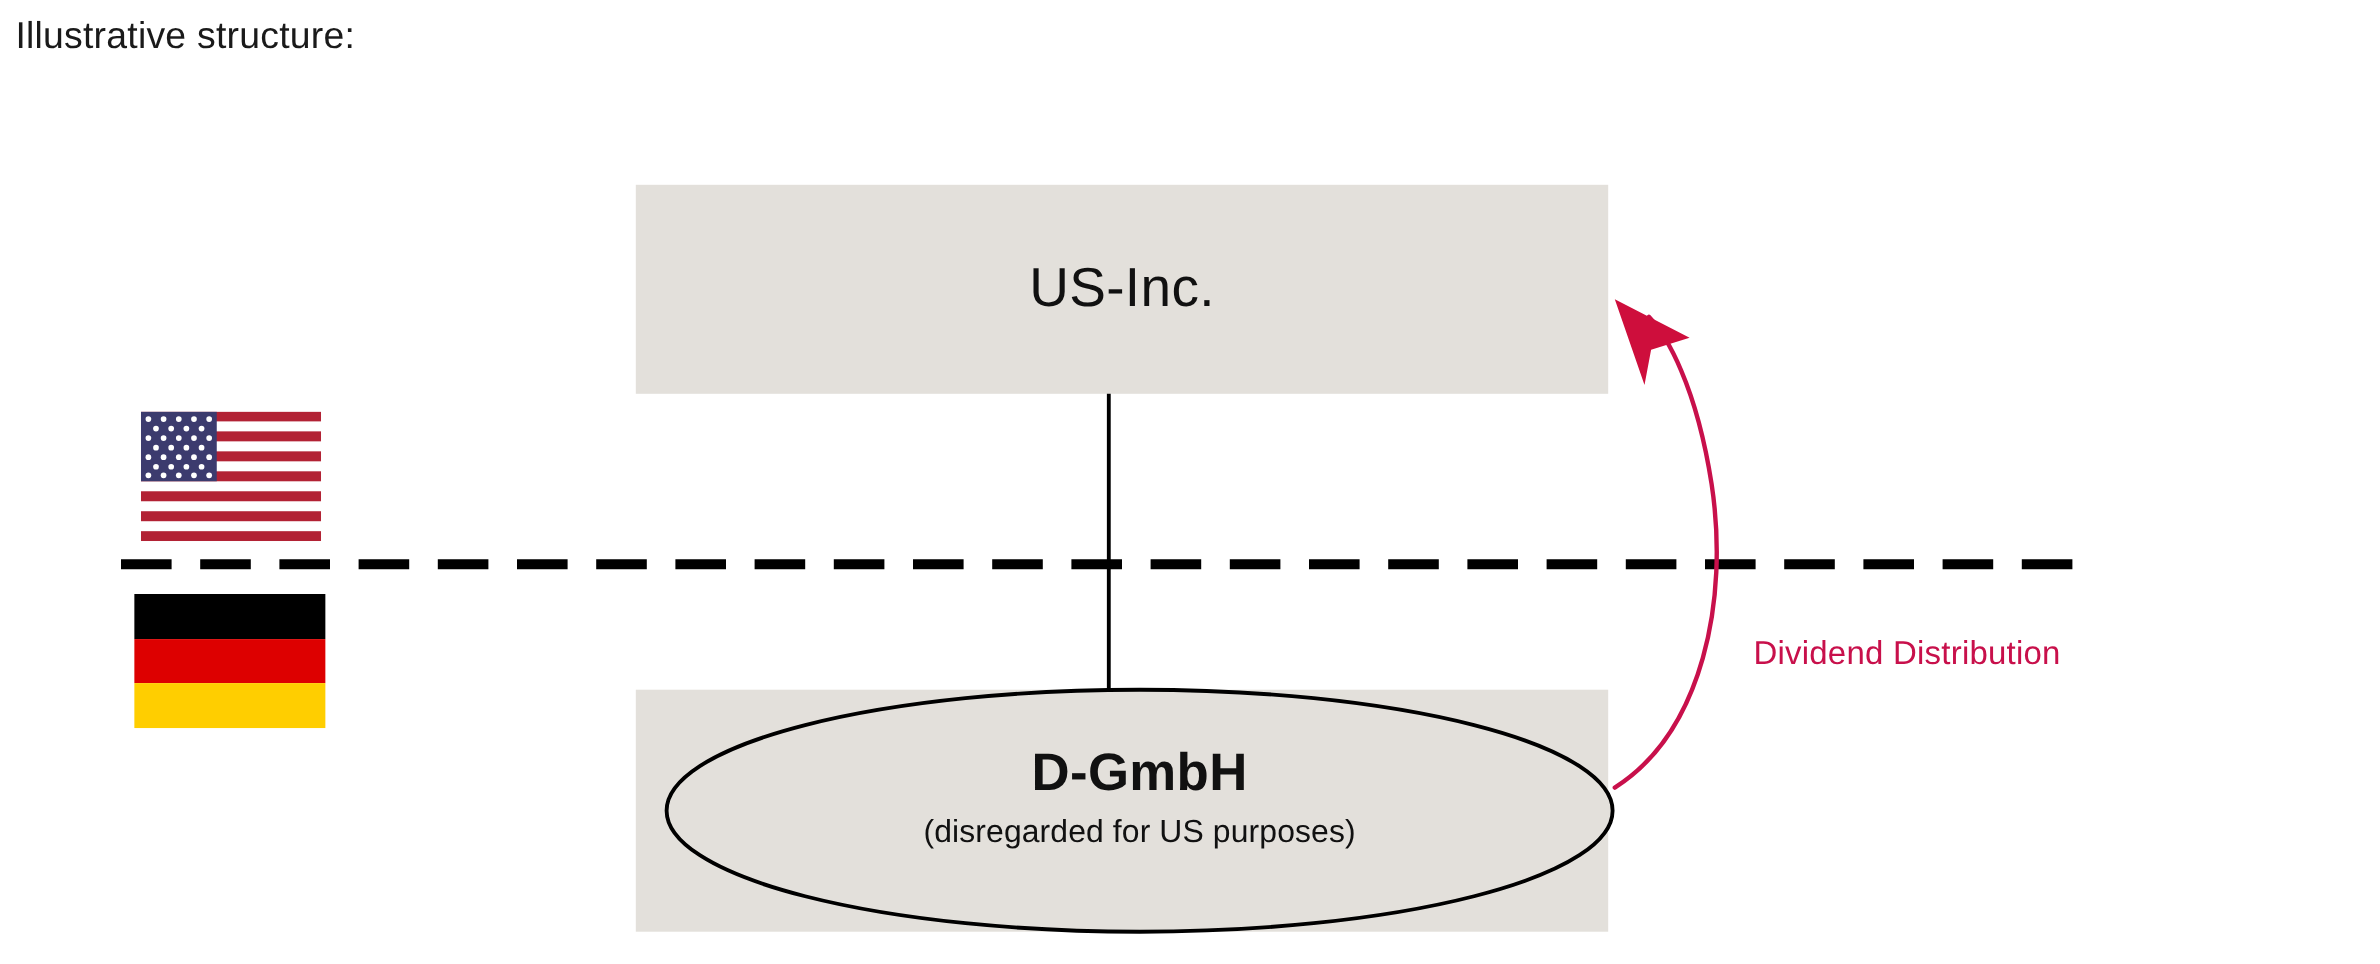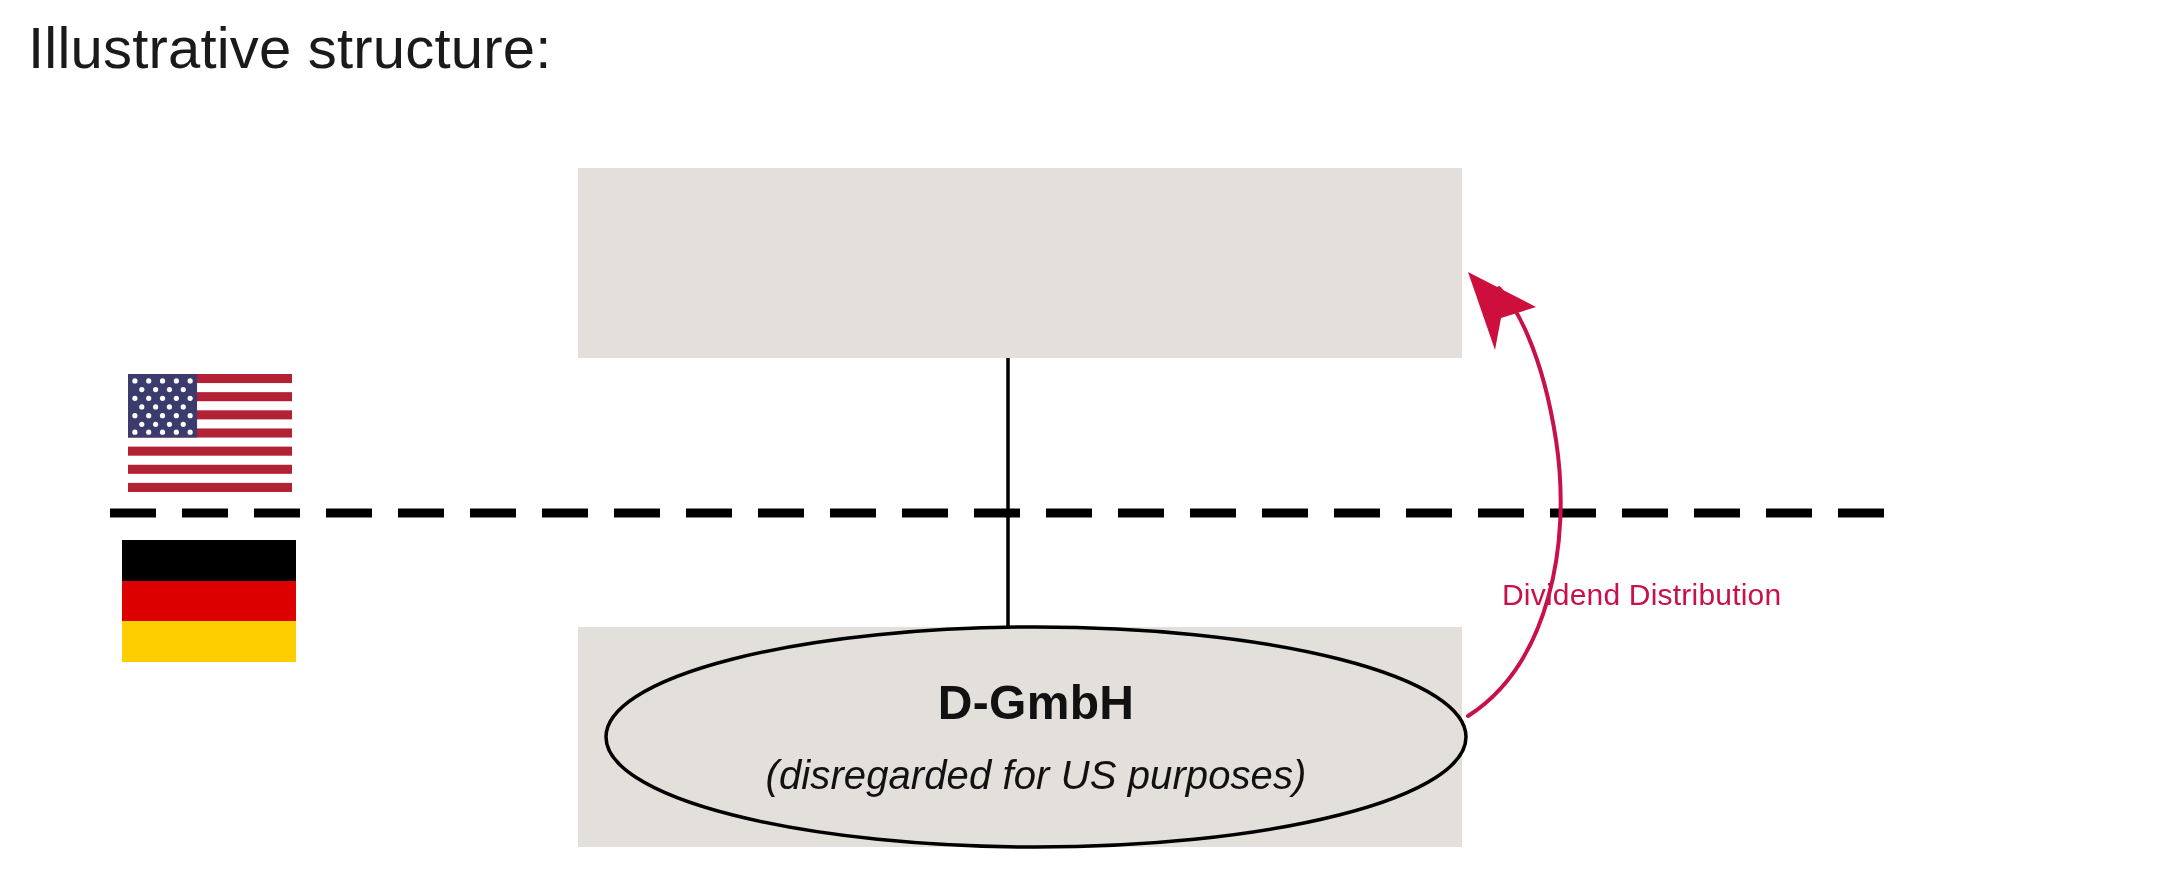--- a/index.html
+++ b/index.html
@@ -16,23 +16,23 @@
     position: relative;
     width: 2164px;
     height: 876px;
     background: #ffffff;
     overflow: hidden;
   }
 
   
   #page-title {
     position: absolute;
-    left: 28px;
+    left: 14px;
     top: 14px;
-    font-size: 58px;
+    font-size: 34px;
     font-weight: 300;
     letter-spacing: 0.2px;
     color: #1a1a1a;
     white-space: nowrap;
   }
 
   
   .entity-box {
     position: absolute;
     background: #E3E0DB;
@@ -82,33 +82,32 @@
     text-align: center;
   }
   #d-gmbh-name {
     font-size: 48px;
     font-weight: 700;
     color: #111111;
     line-height: 1.18;
     letter-spacing: 0.3px;
   }
   #d-gmbh-note {
-    font-size: 40px;
+    font-size: 29px;
     font-weight: 300;
     color: #111111;
     line-height: 1.25;
-    margin-top: 18px;
+    margin-top: 6px;
     letter-spacing: 0.1px;
-    font-style: italic;
   }
 
   
   #dividend-label {
     position: absolute;
-    left: 1502px;
+    left: 1594px;
     top: 578px;
     font-size: 30px;
     font-weight: 300;
     color: #C8104B;
     white-space: nowrap;
     letter-spacing: 0.2px;
   }
 
   
   .flag {
@@ -133,20 +132,21 @@
   .de-gold  { background: #FFCE00; }
 </style>
 </head>
 <body>
 
 <div id="canvas">
 
   <div id="page-title">Illustrative structure:</div>
 
   <div class="entity-box" id="us-inc-box"></div>
+  <div id="us-inc-label">US-Inc.</div>
 
   <div class="entity-box" id="d-gmbh-box"></div>
 
   <svg id="overlay" viewBox="0 0 2164 876">
 
     <line x1="1008" y1="358" x2="1008" y2="630" stroke="#000000" stroke-width="3.5"></line>
 
     <ellipse cx="1036" cy="737" rx="430" ry="110" fill="#E3E0DB" stroke="#000000" stroke-width="3.5"></ellipse>
 
     <line x1="110" y1="513" x2="1910" y2="513" stroke="#000000" stroke-width="9" stroke-dasharray="46 26" stroke-linecap="butt"></line>

